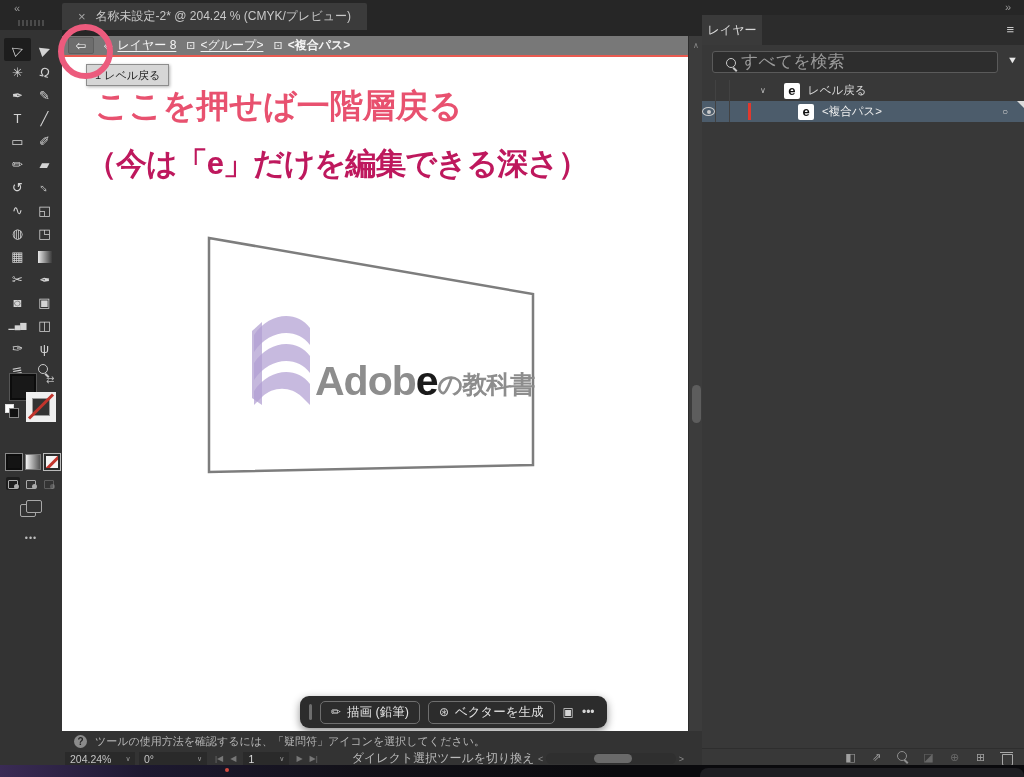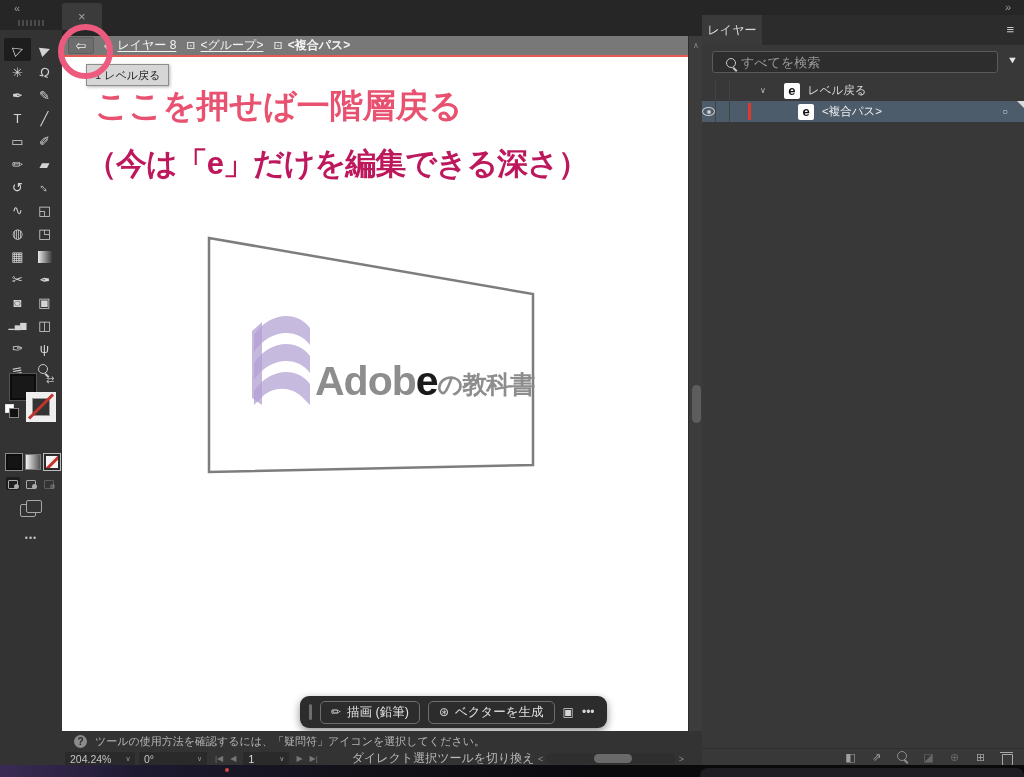--- a/index.html
+++ b/index.html
@@ -121,21 +121,21 @@
   
   .rightpanel { position:absolute; left:702px; top:0; width:322px; height:765px; background:#383838; }
   .rp-topstrip { position:absolute; left:0; top:0; width:322px; height:15px; background:#262626; }
   .collapse-r { position:absolute; right:14px; top:1px; color:#9a9a9a; font-size:11px; letter-spacing:-1px; }
   .rp-tabrow { position:absolute; left:0; top:15px; width:322px; height:30px; background:#2c2c2c;text-align:right; }
   .rp-tab { position:absolute; left:0; top:0; width:60px; height:30px; background:#3a3a3a; color:#d8d8d8;
     font-size:12px; display:flex; align-items:center; justify-content:center; }
   .rp-menu { position:absolute; right:10px; top:7px; color:#c9c9c9; font-size:13px; }
   .rp-search { position:absolute; left:10px; top:51px; width:286px; height:22px; background:#2d2d2d;
     border:1px solid #5a5a5a; border-radius:3px; display:flex; align-items:center; padding:0 6px; gap:6px; }
-  .rp-search input { background:transparent; border:none; outline:none; color:#cfcfcf; font-size:13px; width:200px;
+  .rp-search input { background:transparent; border:none; outline:none; color:#cfcfcf; font-size:17px; width:200px;
     font-family:inherit; }
   .rp-search input::placeholder { color:#9a9a9a; }
   .searchmag { position:relative; width:16px; height:16px; }
   .rp-filter { position:absolute; right:6px; top:54px; color:#e8e8e8; font-size:11px; transform:scaleY(.85); }
   .lrow { position:absolute; left:0; width:322px; height:21px; display:flex; align-items:center; color:#d6d6d6; font-size:11.5px; }
   .lrow .col { width:14px; height:21px; border-right:1px solid #424242; flex:none; display:flex; align-items:center; justify-content:center; }
   .row-edit { top:80px; }
   .row-sel { top:101px; background:#4c5c6b; color:#f0f0f0; }
   .row-sel::after { content:""; position:absolute; right:0; top:0; border-top:7px solid #dcdcdc; border-left:7px solid transparent; }
   .lr-chev { margin-left:30px; font-size:8px; color:#bbb; }
@@ -166,20 +166,21 @@
 </head>
 <body>
 
 <div class="app">
 
   <div class="tabbar">
     <span class="collapse-l">«</span>
     <div class="tool-grip"></div>
     <div class="doctab">
       <span class="close">×</span>
+      <span>名称未設定-2* @ 204.24 % (CMYK/プレビュー)</span>
     </div>
   </div>
 
   <div class="toolbar">
     <div class="tool-grid">
 
         <div class="tool active rotm20">
           <span class="tg">▷</span>
         </div>
 

